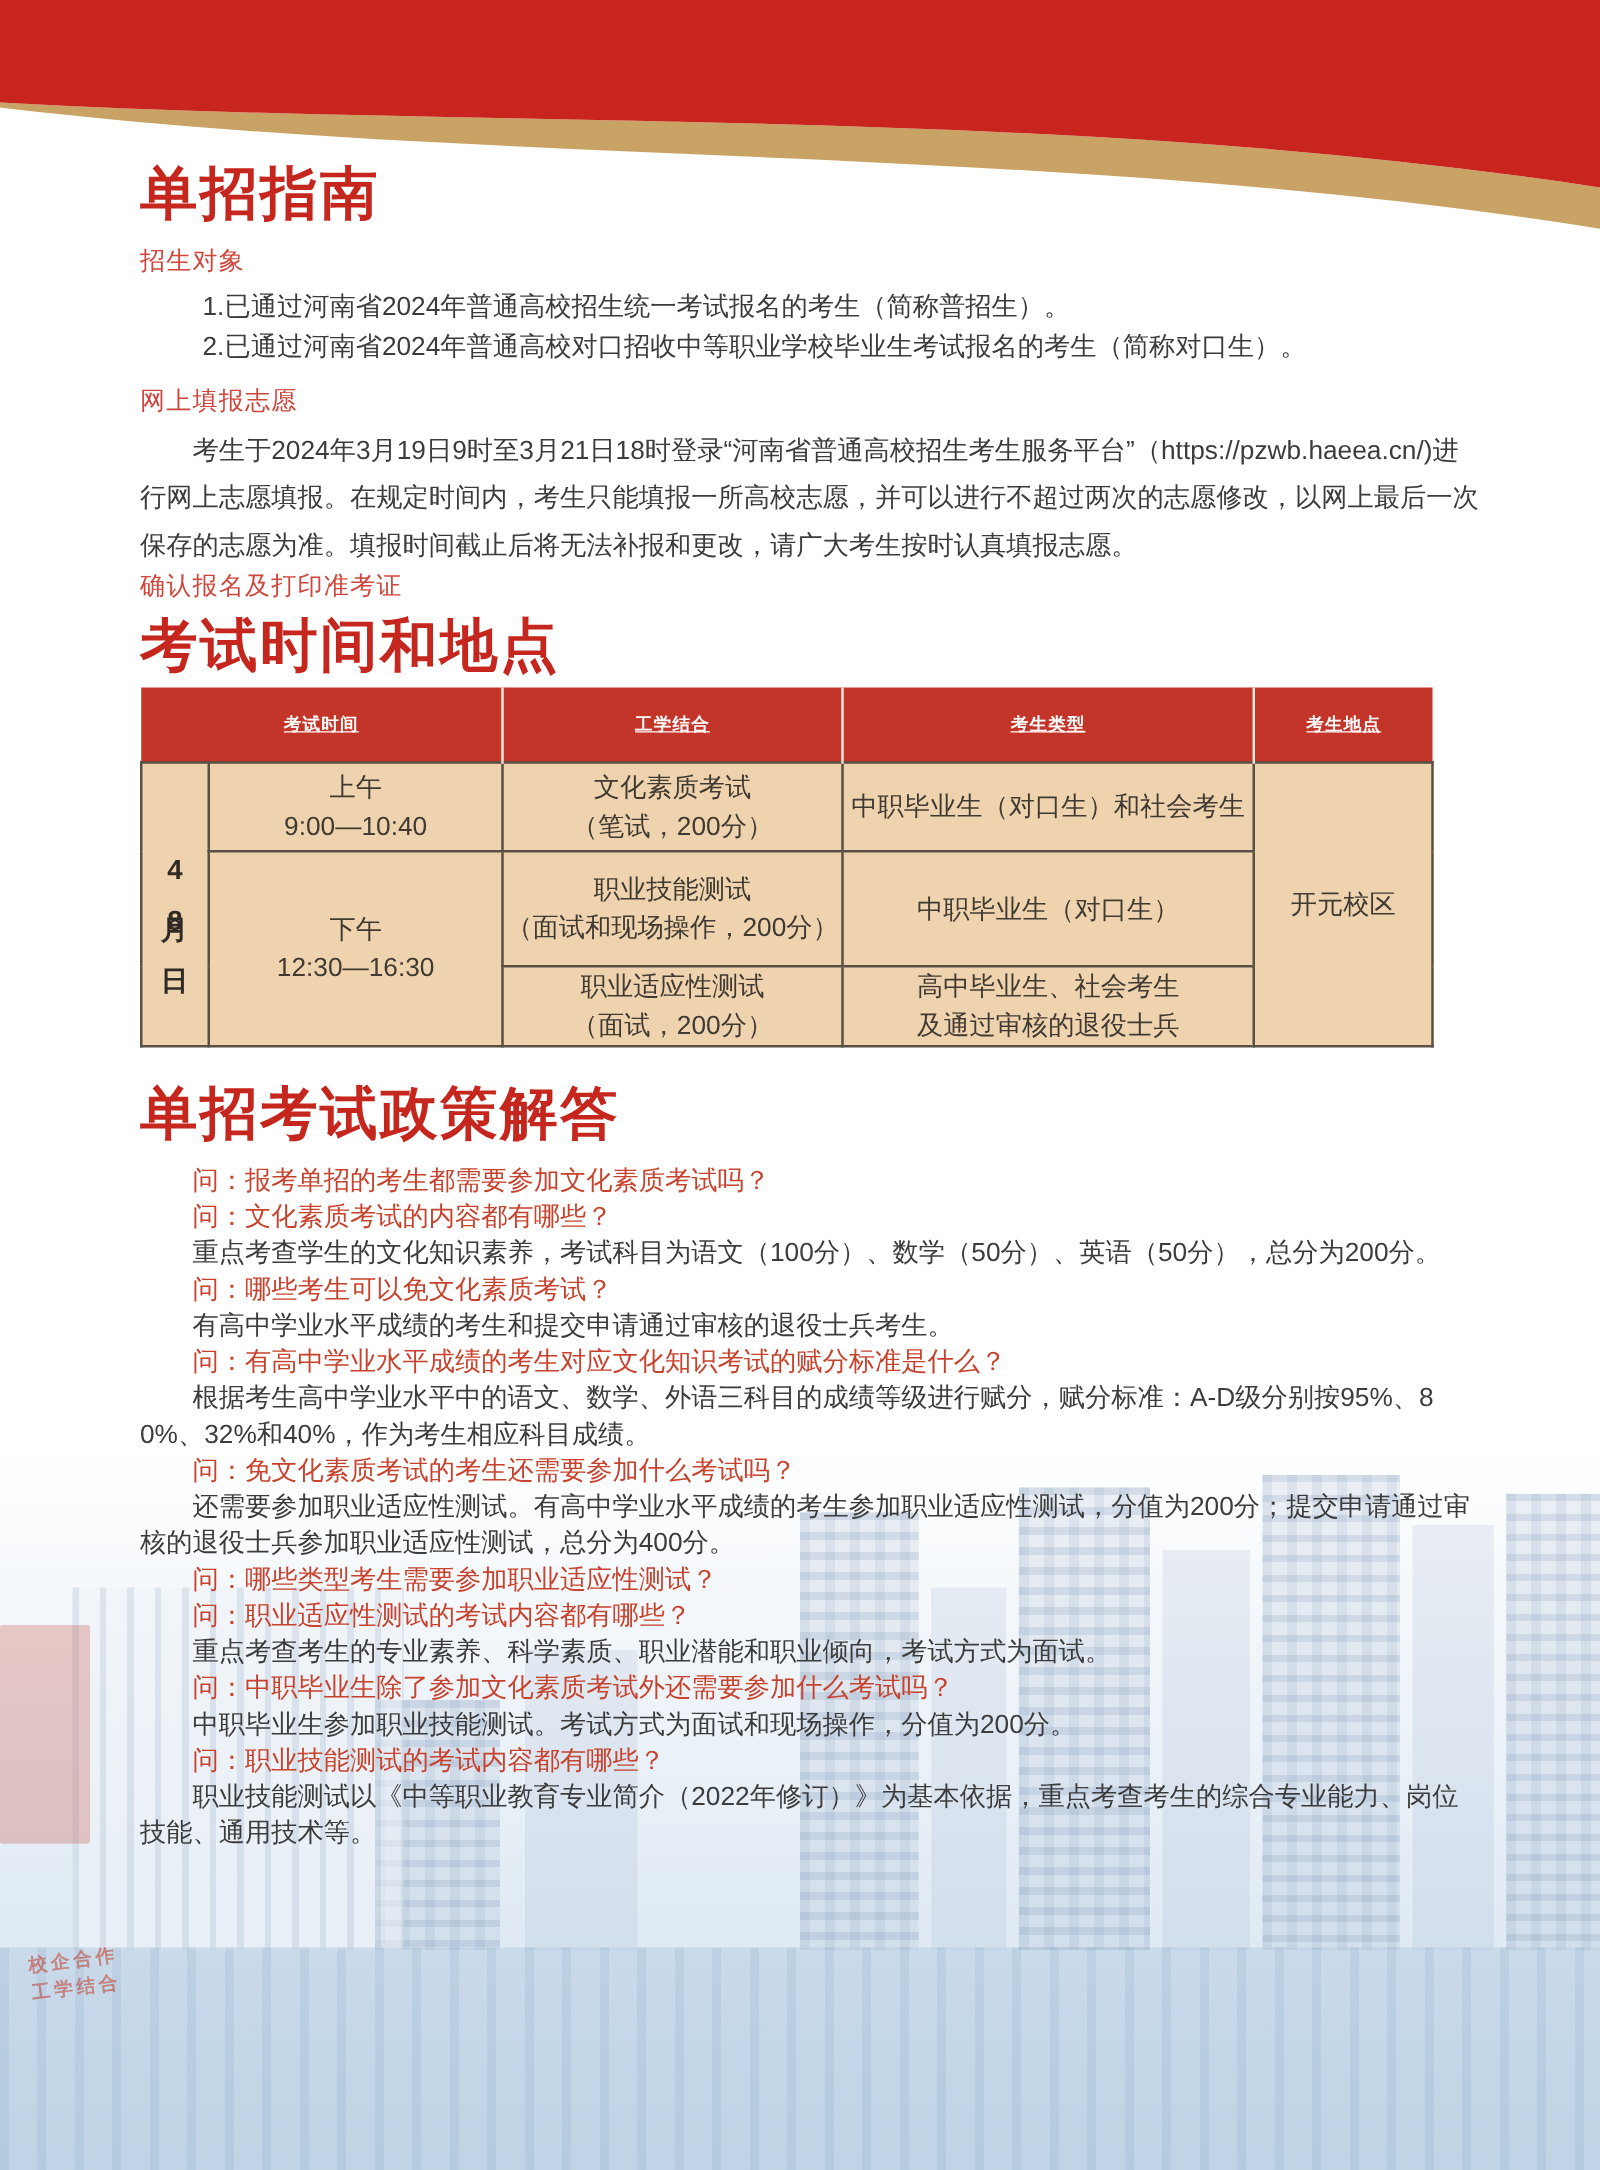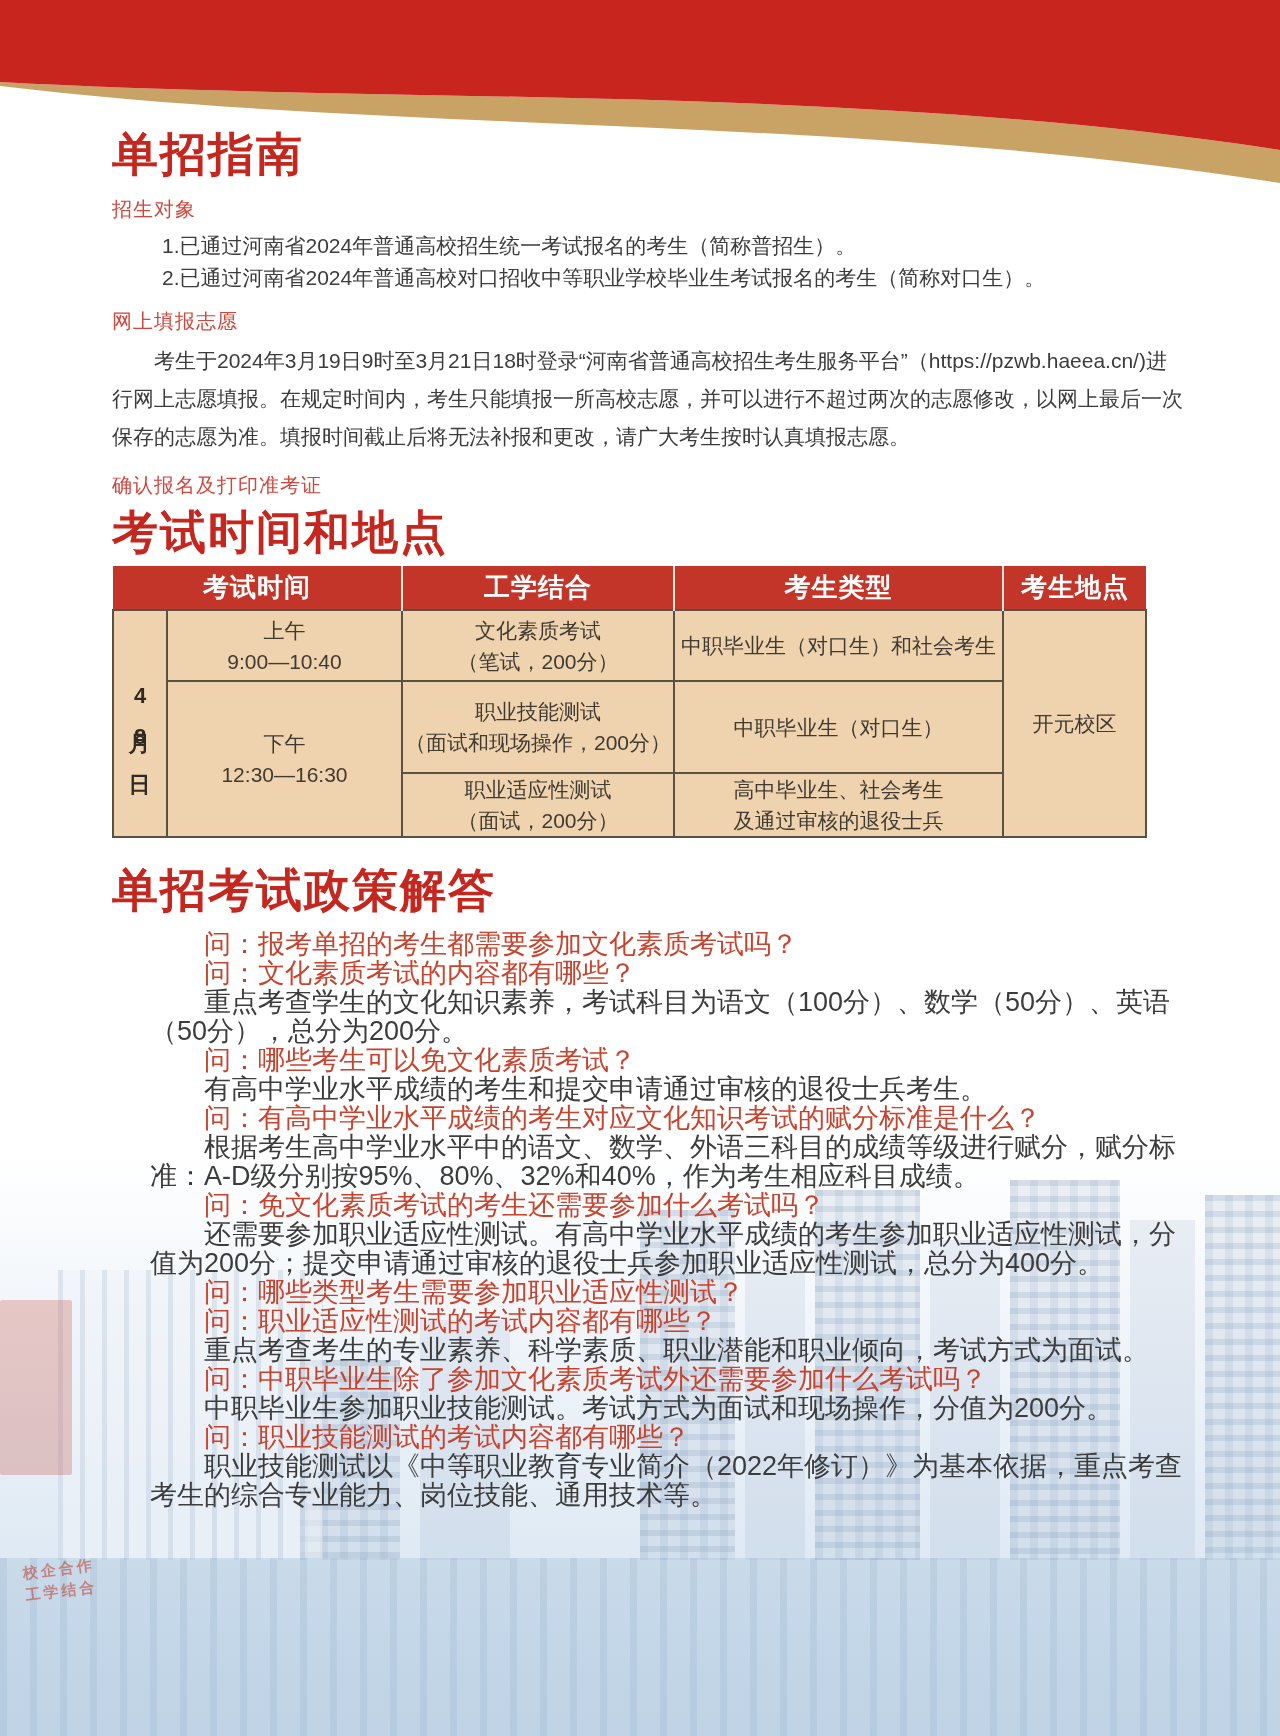--- a/index.html
+++ b/index.html
@@ -52,55 +52,56 @@
     font-size:20px; line-height:26px; font-weight:normal; color:#d0463c; letter-spacing:1px;
   }
   .body-text { font-size:21px; color:#3c3c3c; }
   .enroll-list { margin-top:8px; }
   .enroll-list p { padding-left:50px; line-height:32px; }
   p.para { margin-top:8px; line-height:38px; text-indent:2em; word-break:break-all; }
 
   #guide-title { margin-top:0; }
   #h-enroll   { margin-top:16px; }
   #h-online   { margin-top:14px; }
-  #h-confirm  { margin-top:16px; }
+  #h-confirm  { margin-top:0; }
   #exam-title { margin-top:8px; }
   #qa-title   { margin-top:26px; }
 
   
   table.exam {
     margin-top:8px; border-collapse:collapse; table-layout:fixed; width:1033px;
     font-size:21px; color:#403a32;
   }
   table.exam col.c-date { width:54px; }
   table.exam col.c-time { width:235px; }
   table.exam col.c-subj { width:272px; }
   table.exam col.c-type { width:329px; }
   table.exam col.c-loc  { width:143px; }
   table.exam thead th {
-    background:#c43529; color:#ffffff; font-weight:bold; font-size:26px;
-    height:44px; text-align:center; vertical-align:middle; letter-spacing:1px;
+    background:#c43529; color:#ffffff; font-weight:bold; font-size:14px;
+    height:60px; text-align:center; vertical-align:middle; letter-spacing:1px;
     border-right:2px solid #f0e7d9;
+    text-decoration:underline;
   }
   table.exam thead th:last-child { border-right:none; }
   table.exam tbody td {
     background:#eed3ae; border:2px solid #5a5044;
     text-align:center; vertical-align:middle; line-height:31px;
   }
   table.exam tbody tr.r1 td { height:71px; }
   table.exam tbody tr.r2 td { height:92px; }
   table.exam tbody tr.r3 td { height:64px; }
   .ml { white-space:pre-line; }
   td.date-cell div {
     writing-mode:vertical-rl; text-orientation:upright;
     margin:0 auto; font-weight:bold; letter-spacing:8px; font-size:22px; color:#2f2a24;
   }
 
   
-  .qa-list { margin-top:14px; font-size:27px; line-height:29px;margin-left:38px; }
+  .qa-list { margin-top:14px; font-size:21px; line-height:29px; }
   .qa-list .q { color:#c8432e; text-indent:2em; }
   .qa-list .a { color:#3c3c3c; text-indent:2em; word-break:break-all; }
 </style>
 </head>
 <body>
 
 <div class="page">
 
   <div class="band">
     <svg width="1280" height="200" viewBox="0 0 1280 200">

